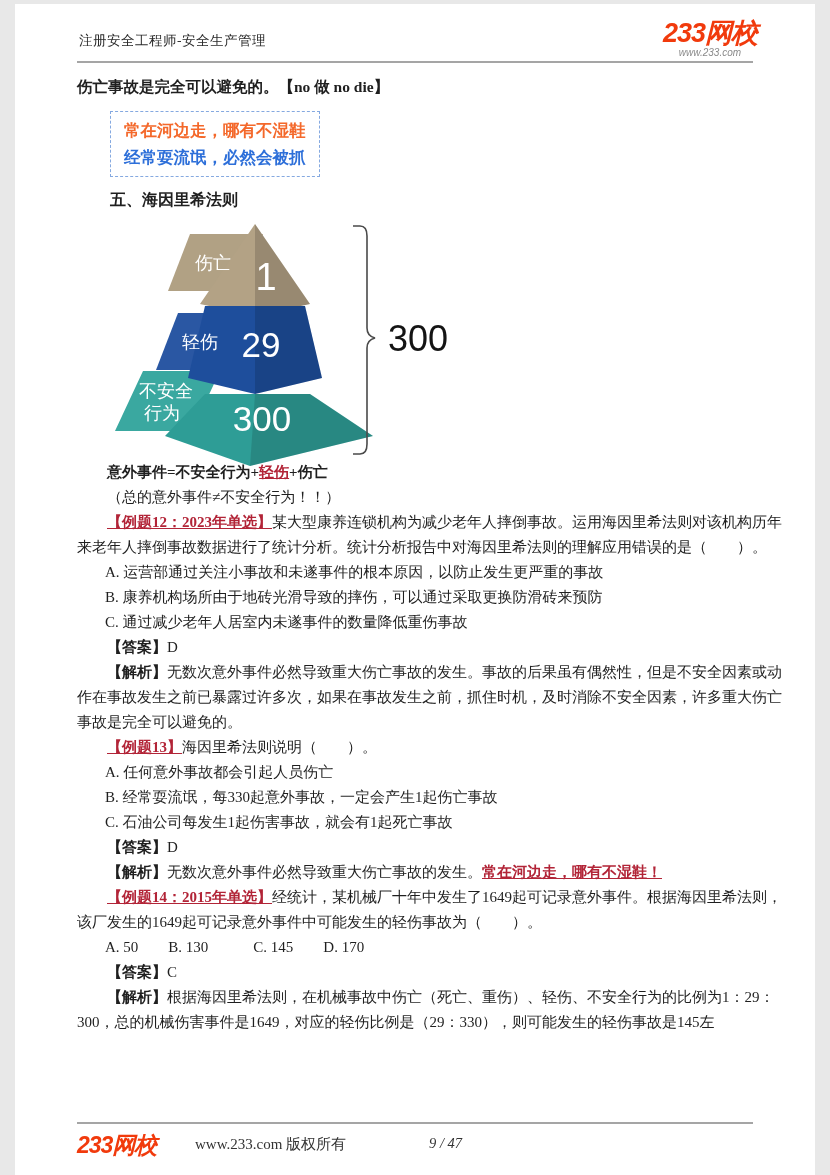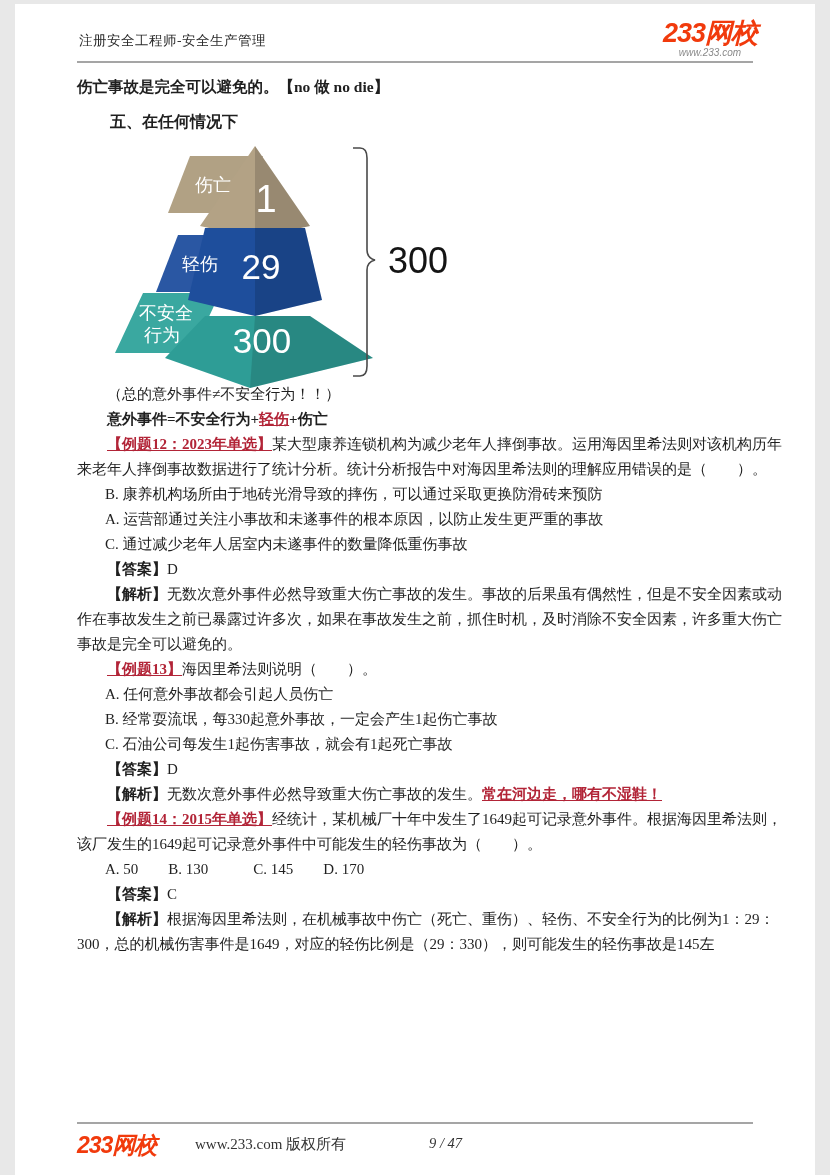--- a/index.html
+++ b/index.html
@@ -52,22 +52,26 @@
   <div class="hdr-title">注册安全工程师-安全生产管理</div>
   <div class="logo-box">
     <div class="logo-main">233网校</div>
     <div class="logo-sub">www.233.com</div>
   </div>
   <div class="hdr-rule"></div>
 
   <div class="main">
     <p class="intro">伤亡事故是完全可以避免的。【no 做 no die】</p>
 
+    <div class="quote-box">
+      <span class="q-orange">常在河边走，哪有不湿鞋</span>
+      <span class="q-blue">经常耍流氓，必然会被抓</span>
+    </div>
 
-    <div class="sec-title">五、在任何情况下</div>
+    <div class="sec-title">五、海因里希法则</div>
 
     
     <div class="pyr-wrap">
       <svg class="pyr-svg" width="360" height="252" viewBox="0 0 360 252">
 
         <polygon points="90,18 163,18 141,75 68,75" fill="#b1a184"></polygon>
         <polygon points="78,97 151,97 129,154 56,154" fill="#2a57a3"></polygon>
         <polygon points="43,155 120,155 92,215 15,215" fill="#3aa8a0"></polygon>
 
         <polygon points="155,8 210,88 155,100 100,88" fill="#b3a285"></polygon>
@@ -88,25 +92,25 @@
         <text x="161" y="141" class="tier-num">29</text>
         <text x="162" y="215" class="tier-num">300</text>
 
         <path d="M253 10 L260 10 Q267 10 267 20 L267 112 Q267 120 275 122 Q267 124 267 132 L267 228 Q267 238 260 238 L253 238" fill="none" stroke="#4a4a4a" stroke-width="1.6"></path>
         <text x="288" y="135" class="bracket-num">300</text>
       </svg>
     </div>
 
     
     <div class="doc">
+        <p class="para indent bold"><span>意外事件=不安全行为+</span><span class="red u">轻伤</span><span>+伤亡</span></p>
         <p class="para indent"><span>（总的意外事件≠不安全行为！！）</span></p>
-        <p class="para indent bold"><span>意外事件=不安全行为+</span><span class="red u">轻伤</span><span>+伤亡</span></p>
         <p class="para indent"><span class="red u b">【例题12：2023年单选】</span><span>某大型康养连锁机构为减少老年人摔倒事故。运用海因里希法则对该机构历年来老年人摔倒事故数据进行了统计分析。统计分析报告中对海因里希法则的理解应用错误的是（　　）。</span></p>
+        <p class="para opt"><span>A. 运营部通过关注小事故和未遂事件的根本原因，以防止发生更严重的事故</span></p>
         <p class="para opt"><span>B. 康养机构场所由于地砖光滑导致的摔伤，可以通过采取更换防滑砖来预防</span></p>
-        <p class="para opt"><span>A. 运营部通过关注小事故和未遂事件的根本原因，以防止发生更严重的事故</span></p>
         <p class="para opt"><span>C. 通过减少老年人居室内未遂事件的数量降低重伤事故</span></p>
         <p class="para indent"><span class="b">【答案】</span><span>D</span></p>
         <p class="para indent"><span class="b">【解析】</span><span>无数次意外事件必然导致重大伤亡事故的发生。事故的后果虽有偶然性，但是不安全因素或动作在事故发生之前已暴露过许多次，如果在事故发生之前，抓住时机，及时消除不安全因素，许多重大伤亡事故是完全可以避免的。</span></p>
         <p class="para indent"><span class="red u b">【例题13】</span><span>海因里希法则说明（　　）。</span></p>
         <p class="para opt"><span>A. 任何意外事故都会引起人员伤亡</span></p>
         <p class="para opt"><span>B. 经常耍流氓，每330起意外事故，一定会产生1起伤亡事故</span></p>
         <p class="para opt"><span>C. 石油公司每发生1起伤害事故，就会有1起死亡事故</span></p>
         <p class="para indent"><span class="b">【答案】</span><span>D</span></p>
         <p class="para indent"><span class="b">【解析】</span><span>无数次意外事件必然导致重大伤亡事故的发生。</span><span class="red u b">常在河边走，哪有不湿鞋！</span></p>
         <p class="para indent"><span class="red u b">【例题14：2015年单选】</span><span>经统计，某机械厂十年中发生了1649起可记录意外事件。根据海因里希法则，该厂发生的1649起可记录意外事件中可能发生的轻伤事故为（　　）。</span></p>

